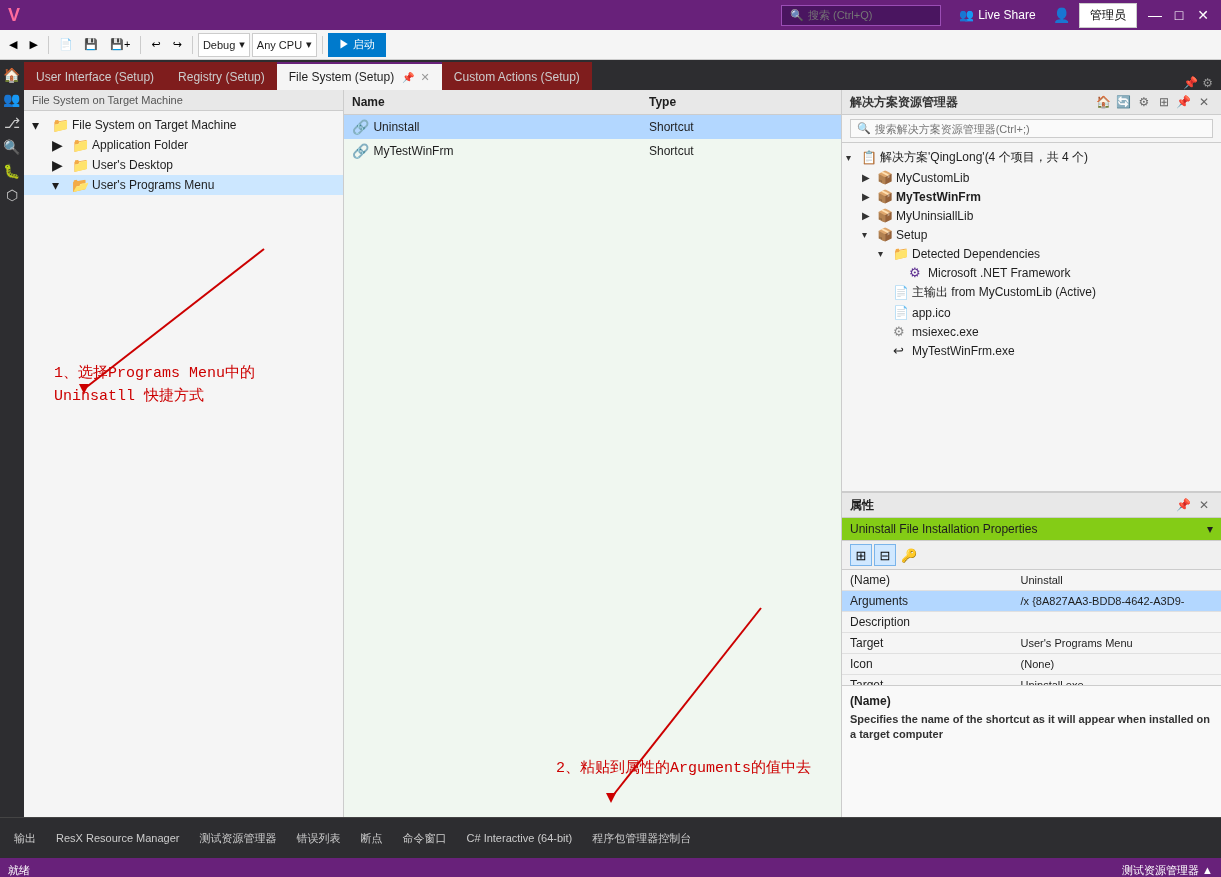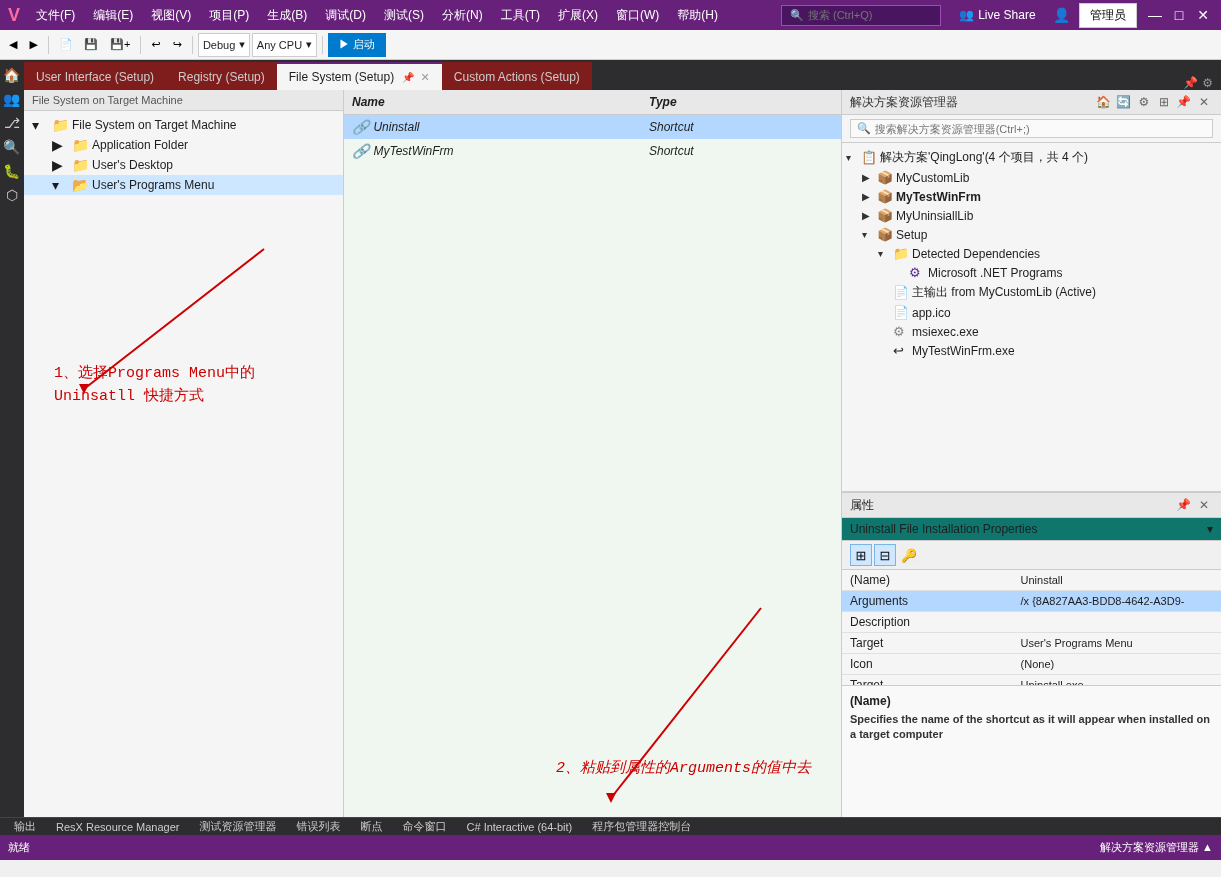--- a/index.html
+++ b/index.html
@@ -45,39 +45,39 @@
     .fs-panel-header { background: #e8e8e8; padding: 4px 8px; font-size: 11px; color: #555; border-bottom: 1px solid #ccc; }
 
     
     .tree-view { padding: 4px 0; font-size: 12px; }
     .tree-item { display: flex; align-items: center; gap: 4px; padding: 2px 8px; cursor: pointer; white-space: nowrap; }
     .tree-item.selected { background: #cce7ff; }
     .tree-item-icon { font-size: 14px; width: 16px; flex-shrink: 0; }
     .tree-item-indent { width: 16px; flex-shrink: 0; }
 
     
-    .file-list-panel { flex: 1; display: flex; flex-direction: column; background: #f0f7f0; font-style: italic; }
+    .file-list-panel { flex: 1; display: flex; flex-direction: column; background: #f0f7f0; }
     .file-list-header { display: flex; background: #e8e8e8; border-bottom: 1px solid #ccc; padding: 2px 0; }
     .file-list-col { padding: 3px 8px; font-size: 12px; font-weight: bold; flex: 1; }
     .file-list-col.type-col { flex: 0 0 200px; }
     .file-list-row { display: flex; align-items: center; padding: 2px 0; cursor: pointer; }
     .file-list-row.selected { background: #b3d7ff; }
     .file-list-cell { padding: 2px 8px; font-size: 12px; flex: 1; display: flex; align-items: center; gap: 4px; }
     .file-list-cell.type-cell { flex: 0 0 200px; }
     .file-row-icon { font-size: 14px; }
 
     
     .annotation-area { flex: 1; position: relative; }
     .annotation-text { position: absolute; font-family: 'Courier New', monospace; font-size: 18px; color: #cc0000; font-weight: normal; }
 
     
     .right-panel { width: 380px; display: flex; flex-direction: column; border-left: 1px solid #ccc; }
     .solution-explorer { flex: 1; background: #f5f5f5; border-bottom: 2px solid #ccc; overflow: auto; }
     .panel-titlebar { background: #e8e8e8; padding: 3px 8px; font-size: 12px; color: #333; display: flex; align-items: center; justify-content: space-between; border-bottom: 1px solid #ccc; }
-    .panel-title { font-size: 12px; font-weight: 400; }
+    .panel-title { font-size: 12px; font-weight: 700; }
     .panel-toolbar { display: flex; gap: 2px; }
     .panel-tool-btn { width: 18px; height: 18px; display: flex; align-items: center; justify-content: center; cursor: pointer; font-size: 12px; color: #666; }
     .panel-search { padding: 4px 8px; border-bottom: 1px solid #ccc; }
     .panel-search-box { width: 100%; background: #fafafa; border: 1px solid #ccc; padding: 2px 6px; font-size: 11px; display: flex; align-items: center; gap: 4px; }
     .panel-search-box input { border: none; outline: none; background: transparent; font-size: 11px; flex: 1; }
 
     
     .sol-tree { padding: 4px 0; }
     .sol-item { display: flex; align-items: center; gap: 3px; padding: 2px 8px; cursor: pointer; font-size: 12px; white-space: nowrap; }
     .sol-item .expand { width: 12px; font-size: 10px; color: #333; }
@@ -100,21 +100,21 @@
     .prop-row td:last-child { color: #1e1e1e; font-size: 11px; }
     .prop-row.selected td { background: #b3d7ff; }
     .prop-footer { padding: 8px; border-top: 1px solid #ccc; background: #f9f9f9; flex: 1; }
     .prop-footer-name { font-weight: bold; font-size: 12px; margin-bottom: 4px; }
     .prop-footer-desc { font-size: 11px; color: #333; line-height: 1.4; font-weight: bold; }
 
     
     .status-bar { height: 25px; background: #68217a; color: white; display: flex; align-items: center; padding: 0 8px; font-size: 11px; gap: 16px; }
 
     
-    .bottom-tabs { height: 18px; background: #2d2d30; display: flex; align-items: center; padding: 0 4px; border-top: 1px solid #444; }
+    .bottom-tabs { height: 41px; background: #2d2d30; display: flex; align-items: center; padding: 0 4px; border-top: 1px solid #444; }
     .bottom-tab { padding: 3px 10px; font-size: 11px; color: #ccc; cursor: pointer; white-space: nowrap; }
 
     
     .arrow-canvas { position: absolute; top: 0; left: 0; pointer-events: none; }
 
     
     .icon-folder { color: #dcb67a; }
     .icon-folder-open { color: #dcb67a; }
     .icon-shortcut { color: #7070c0; }
     .icon-solution { color: #68217a; }
@@ -127,34 +127,20 @@
 
     .toolbar-liveshare { background: #68217a; color: white; border: none; padding: 3px 10px; cursor: pointer; font-size: 12px; display: flex; align-items: center; gap: 4px; }
 
     .manage-btn { background: white; border: 1px solid #ccc; padding: 3px 10px; cursor: pointer; font-size: 12px; }
   </style>
 </head>
 <body>
 
 <div class="title-bar">
   <span class="title-bar-logo">V</span>
-  <div class="title-bar-menus">
-    <span class="title-bar-menu">文件(F)</span>
-    <span class="title-bar-menu">编辑(E)</span>
-    <span class="title-bar-menu">视图(V)</span>
-    <span class="title-bar-menu">项目(P)</span>
-    <span class="title-bar-menu">生成(B)</span>
-    <span class="title-bar-menu">调试(D)</span>
-    <span class="title-bar-menu">测试(S)</span>
-    <span class="title-bar-menu">分析(N)</span>
-    <span class="title-bar-menu">工具(T)</span>
-    <span class="title-bar-menu">扩展(X)</span>
-    <span class="title-bar-menu">窗口(W)</span>
-    <span class="title-bar-menu">帮助(H)</span>
-  </div>
   <div class="title-bar-search">
     <span>🔍</span>
     <input type="text" placeholder="搜索 (Ctrl+Q)" style="">
   </div>
   <div class="title-bar-right">
     <button class="toolbar-liveshare">
       <span>👥</span>
       <span>Live Share</span>
     </button>
     <span style="color:white;font-size:14px;">👤</span>
@@ -344,21 +330,21 @@
               <span>Setup</span>
             </div>
             <div class="sol-item indent2">
               <span class="expand">▾</span>
               <span class="sol-item-icon icon-folder">📁</span>
               <span>Detected Dependencies</span>
             </div>
             <div class="sol-item indent3">
               <span class="expand"></span>
               <span class="sol-item-icon" style="color:#5c2d91;">⚙</span>
-              <span>Microsoft .NET Programs</span>
+              <span>Microsoft .NET Framework</span>
             </div>
             <div class="sol-item indent2">
               <span class="expand"></span>
               <span class="sol-item-icon">📄</span>
               <span>主输出 from MyCustomLib (Active)</span>
             </div>
             <div class="sol-item indent2">
               <span class="expand"></span>
               <span class="sol-item-icon">📄</span>
               <span>app.ico</span>
@@ -377,21 +363,21 @@
         </div>
 
         <div class="properties-panel">
           <div class="prop-titlebar">
             <span class="panel-title">属性</span>
             <div class="panel-toolbar">
               <span class="panel-tool-btn">📌</span>
               <span class="panel-tool-btn">✕</span>
             </div>
           </div>
-          <div style="padding:4px 8px;background:#0f766e;border-bottom:1px solid #ccc;font-size:12px;">
+          <div style="padding:4px 8px;background:#84cc16;border-bottom:1px solid #ccc;font-size:12px;">
             <span>Uninstall File Installation Properties</span>
             <span style="float:right;cursor:pointer;">▾</span>
           </div>
           <div class="prop-toolbar">
             <button class="prop-tool-btn active">⊞</button>
             <button class="prop-tool-btn active">⊟</button>
             <button class="prop-tool-btn">🔑</button>
           </div>
           <div class="prop-scroll">
             <table class="prop-table">
@@ -441,14 +427,14 @@
   <span class="bottom-tab">测试资源管理器</span>
   <span class="bottom-tab">错误列表</span>
   <span class="bottom-tab">断点</span>
   <span class="bottom-tab">命令窗口</span>
   <span class="bottom-tab">C# Interactive (64-bit)</span>
   <span class="bottom-tab">程序包管理器控制台</span>
 </div>
 
 <div class="status-bar">
   <span>就绪</span>
-  <span style="margin-left:auto;">解决方案资源管理器 ▲</span>
+  <span style="margin-left:auto;">测试资源管理器 ▲</span>
 </div>
 
 </body></html>

